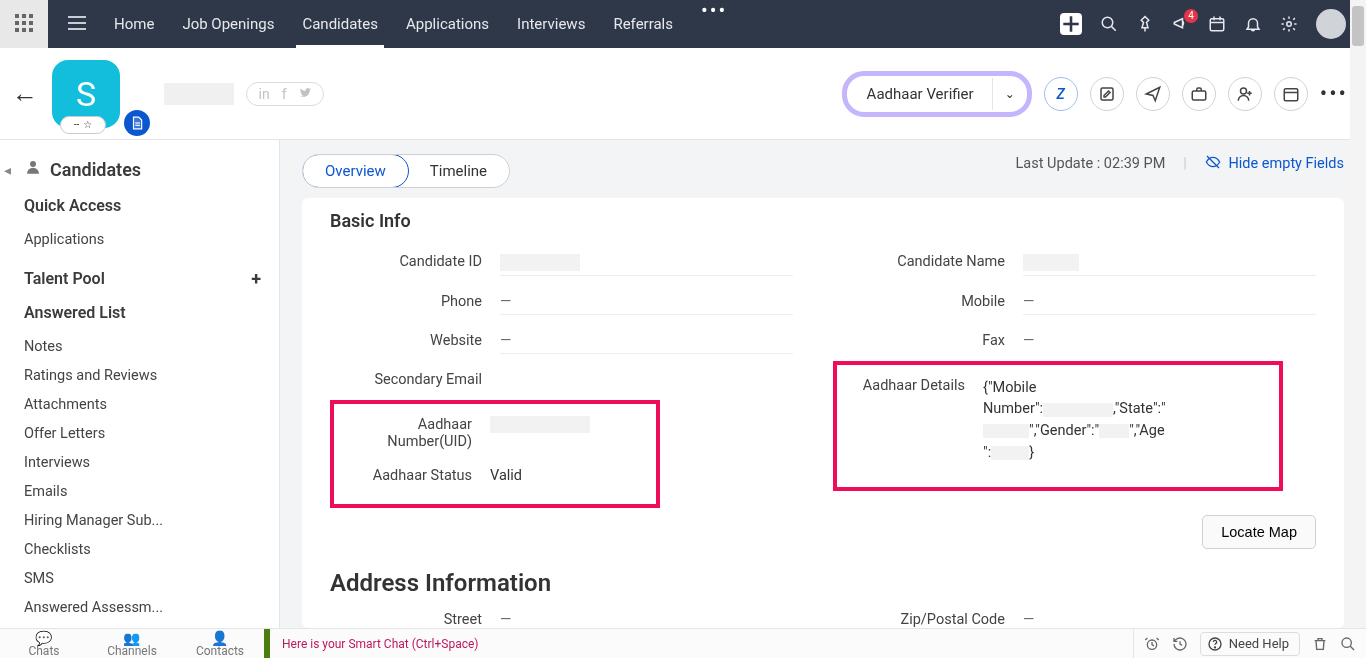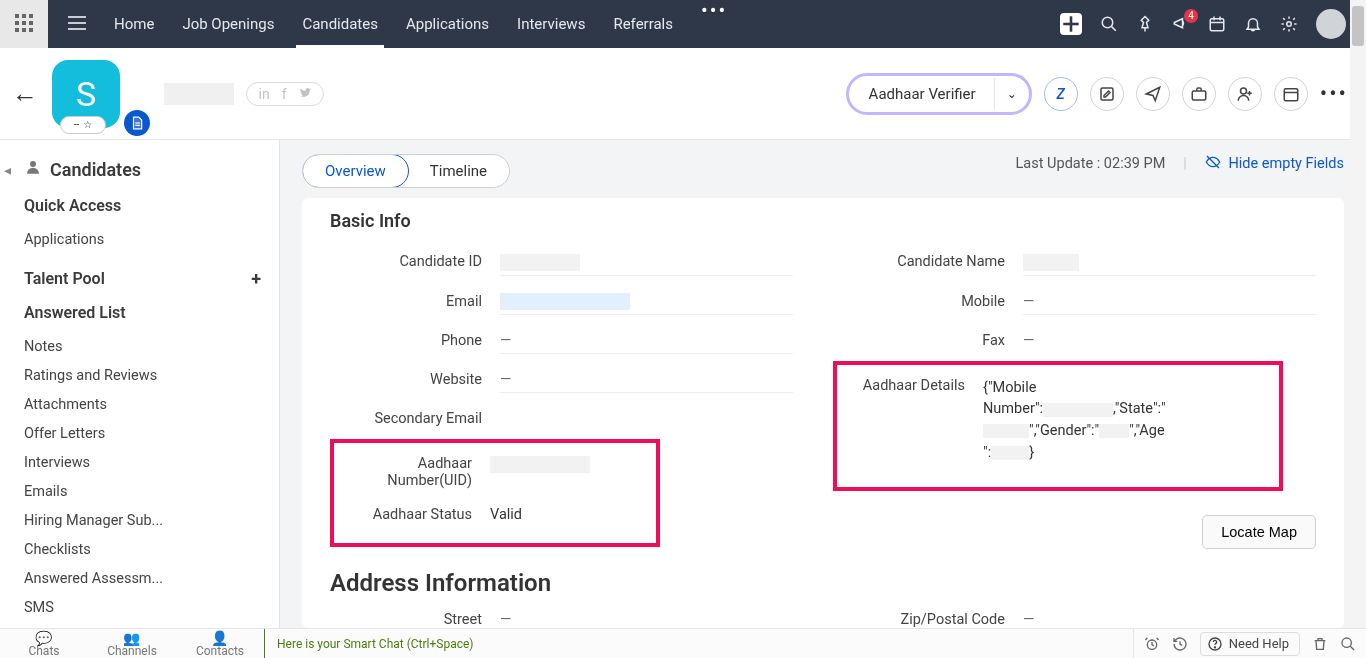--- a/index.html
+++ b/index.html
@@ -25,21 +25,21 @@
 
 .header-row { height: 92px; border-bottom: 1px solid #e5e5e5; display: flex; align-items: center; padding: 0 18px 0 12px; position: relative; }
 .back-arrow { font-size: 26px; margin-right: 14px; cursor: pointer; }
 .avatar-card { width: 68px; height: 68px; border-radius: 16px; background: #12bedb; display: flex; align-items: center; justify-content: center; color: #fff; font-size: 34px; font-weight: 400; position: relative; }
 .avatar-sub { position: absolute; bottom: -6px; left: 8px; width: 46px; height: 18px; background: #fff; border: 1px solid #ccc; border-radius: 9px; display: flex; align-items: center; justify-content: center; gap: 4px; font-size: 10px; color: #333; }
 .doc-badge { position: absolute; right: -30px; bottom: -8px; width: 26px; height: 26px; border-radius: 50%; background: #0b57d0; display: flex; align-items: center; justify-content: center; color: #fff; font-size: 14px; }
 .name-block { margin-left: 44px; display: flex; flex-direction: column; gap: 6px; }
 .name-redacted { width: 70px; height: 22px; background: #f0f0f0; }
 .social-pill { border: 1px solid #dcdcdc; border-radius: 14px; padding: 3px 12px; display: inline-flex; gap: 12px; color: #c2c2c2; font-size: 14px; width: 78px; justify-content: center; }
 .hdr-right { margin-left: auto; display: flex; align-items: center; gap: 12px; }
-.aadhaar-chip { border: 3px solid #c4b5fd; border-radius: 22px; display: flex; align-items: center; overflow: hidden; }
+.aadhaar-chip { border: 5px solid #c4b5fd; border-radius: 22px; display: flex; align-items: center; overflow: hidden; }
 .aadhaar-chip .txt { padding: 9px 18px 9px 20px; font-size: 15px; }
 .aadhaar-chip .dd { padding: 9px 12px; border-left: 1px solid #e5e5e5; font-size: 12px; cursor: pointer; }
 .ring-btn { width: 34px; height: 34px; border: 1px solid #cfd3d8; border-radius: 50%; display: flex; align-items: center; justify-content: center; cursor: pointer; color: #444; }
 .ring-btn.zia { color: #0b57d0; border-color: #9dbff0; }
 .ring-btn svg { width: 18px; height: 18px; }
 .more-dots { font-size: 22px; letter-spacing: 2px; cursor: pointer; }
 
 
 .main { display: flex; height: calc(100% - 48px - 92px - 30px); }
 .sidebar { width: 280px; border-right: 1px solid #e5e5e5; padding: 18px 18px 10px 24px; overflow: hidden; position: relative; }
@@ -80,21 +80,21 @@
 
 .scroll-page { position: absolute; right: 0; top: 26px; width: 14px; height: calc(100% - 26px); background: #f0f0f0; }
 .scroll-thumb { position: absolute; right: 0; top: 82px; width: 14px; height: 56px; background: #c2c2c2; border-radius: 3px; }
 .scroll-body { position: absolute; right: 0; top: 0; width: 16px; height: 100%; background: #f4f4f4; }
 .scroll-body .th { position: absolute; right: 2px; top: 6px; width: 12px; height: 40px; background: #c4c4c4; border-radius: 3px; }
 
 
 .footer { position: absolute; bottom: 0; left: 0; right: 0; height: 30px; border-top: 1px solid #e5e5e5; background: #fbfbfb; display: flex; align-items: center; font-size: 12px; color: #777; }
 .foot-item { width: 88px; text-align: center; cursor: pointer; display: flex; flex-direction: column; align-items: center; gap: 0; line-height: 1; }
 .foot-item .fi-icon { font-size: 14px; color: #888; }
-.foot-input { flex: 1; border-left: 1px solid #4d7c0f; border-right: 1px solid #e5e5e5; height: 100%; display: flex; align-items: center; padding: 0 12px; color: #4d7c0f; text-align: center; }
+.foot-input { flex: 1; border-left: 6px solid #4d7c0f; border-right: 1px solid #e5e5e5; height: 100%; display: flex; align-items: center; padding: 0 12px; color: #be185d; text-align: center; }
 .foot-right { display: flex; align-items: center; gap: 12px; padding: 0 10px; color: #666; }
 .foot-right .fr { cursor: pointer; display: flex; align-items: center; }
 .foot-right svg { width: 16px; height: 16px; }
 .need-help { border: 1px solid #ddd; border-radius: 4px; padding: 3px 10px 3px 6px; display: flex; align-items: center; gap: 6px; font-size: 13px; color: #444; }
 </style>
 </head>
 <body>
 
 <div class="top-nav">
   <div class="apps-col">
@@ -278,22 +278,22 @@
     <div class="side-section">Answered List</div>
     <ul class="side-list">
       <li>Notes</li>
       <li>Ratings and Reviews</li>
       <li>Attachments</li>
       <li>Offer Letters</li>
       <li>Interviews</li>
       <li>Emails</li>
       <li>Hiring Manager Sub...</li>
       <li>Checklists</li>
+      <li>SMS</li>
       <li>Answered Assessm...</li>
-      <li>SMS</li>
     </ul>
   </div>
 
   <div class="content" style="position:relative">
     <div class="tabs-row">
       <div class="tab-pill">
         <div class="tab active">Overview</div>
         <div class="tab">Timeline</div>
       </div>
       <div class="tabs-right">
@@ -311,24 +311,20 @@
 
     <div class="panel">
       <div class="sec-title" style="margin-top:-6px">Basic Info</div>
 
       <div class="field-grid">
 
         <div>
           <div class="field-row">
               <div class="label">Candidate ID</div>
               <div class="value input-like"><span class="redacted" style="width:80px; height:17px"></span></div>
-            </div>
-          <div class="field-row">
-              <div class="label">Email</div>
-              <div class="value input-like"><span class="redacted" style="width:130px; height:17px; background:#e3effd"></span></div>
             </div>
           <div class="field-row">
               <div class="label">Phone</div>
               <div class="value input-like"><span class="em-dash">—</span></div>
             </div>
           <div class="field-row">
               <div class="label">Website</div>
               <div class="value input-like"><span class="em-dash">—</span></div>
             </div>
           <div class="field-row">

